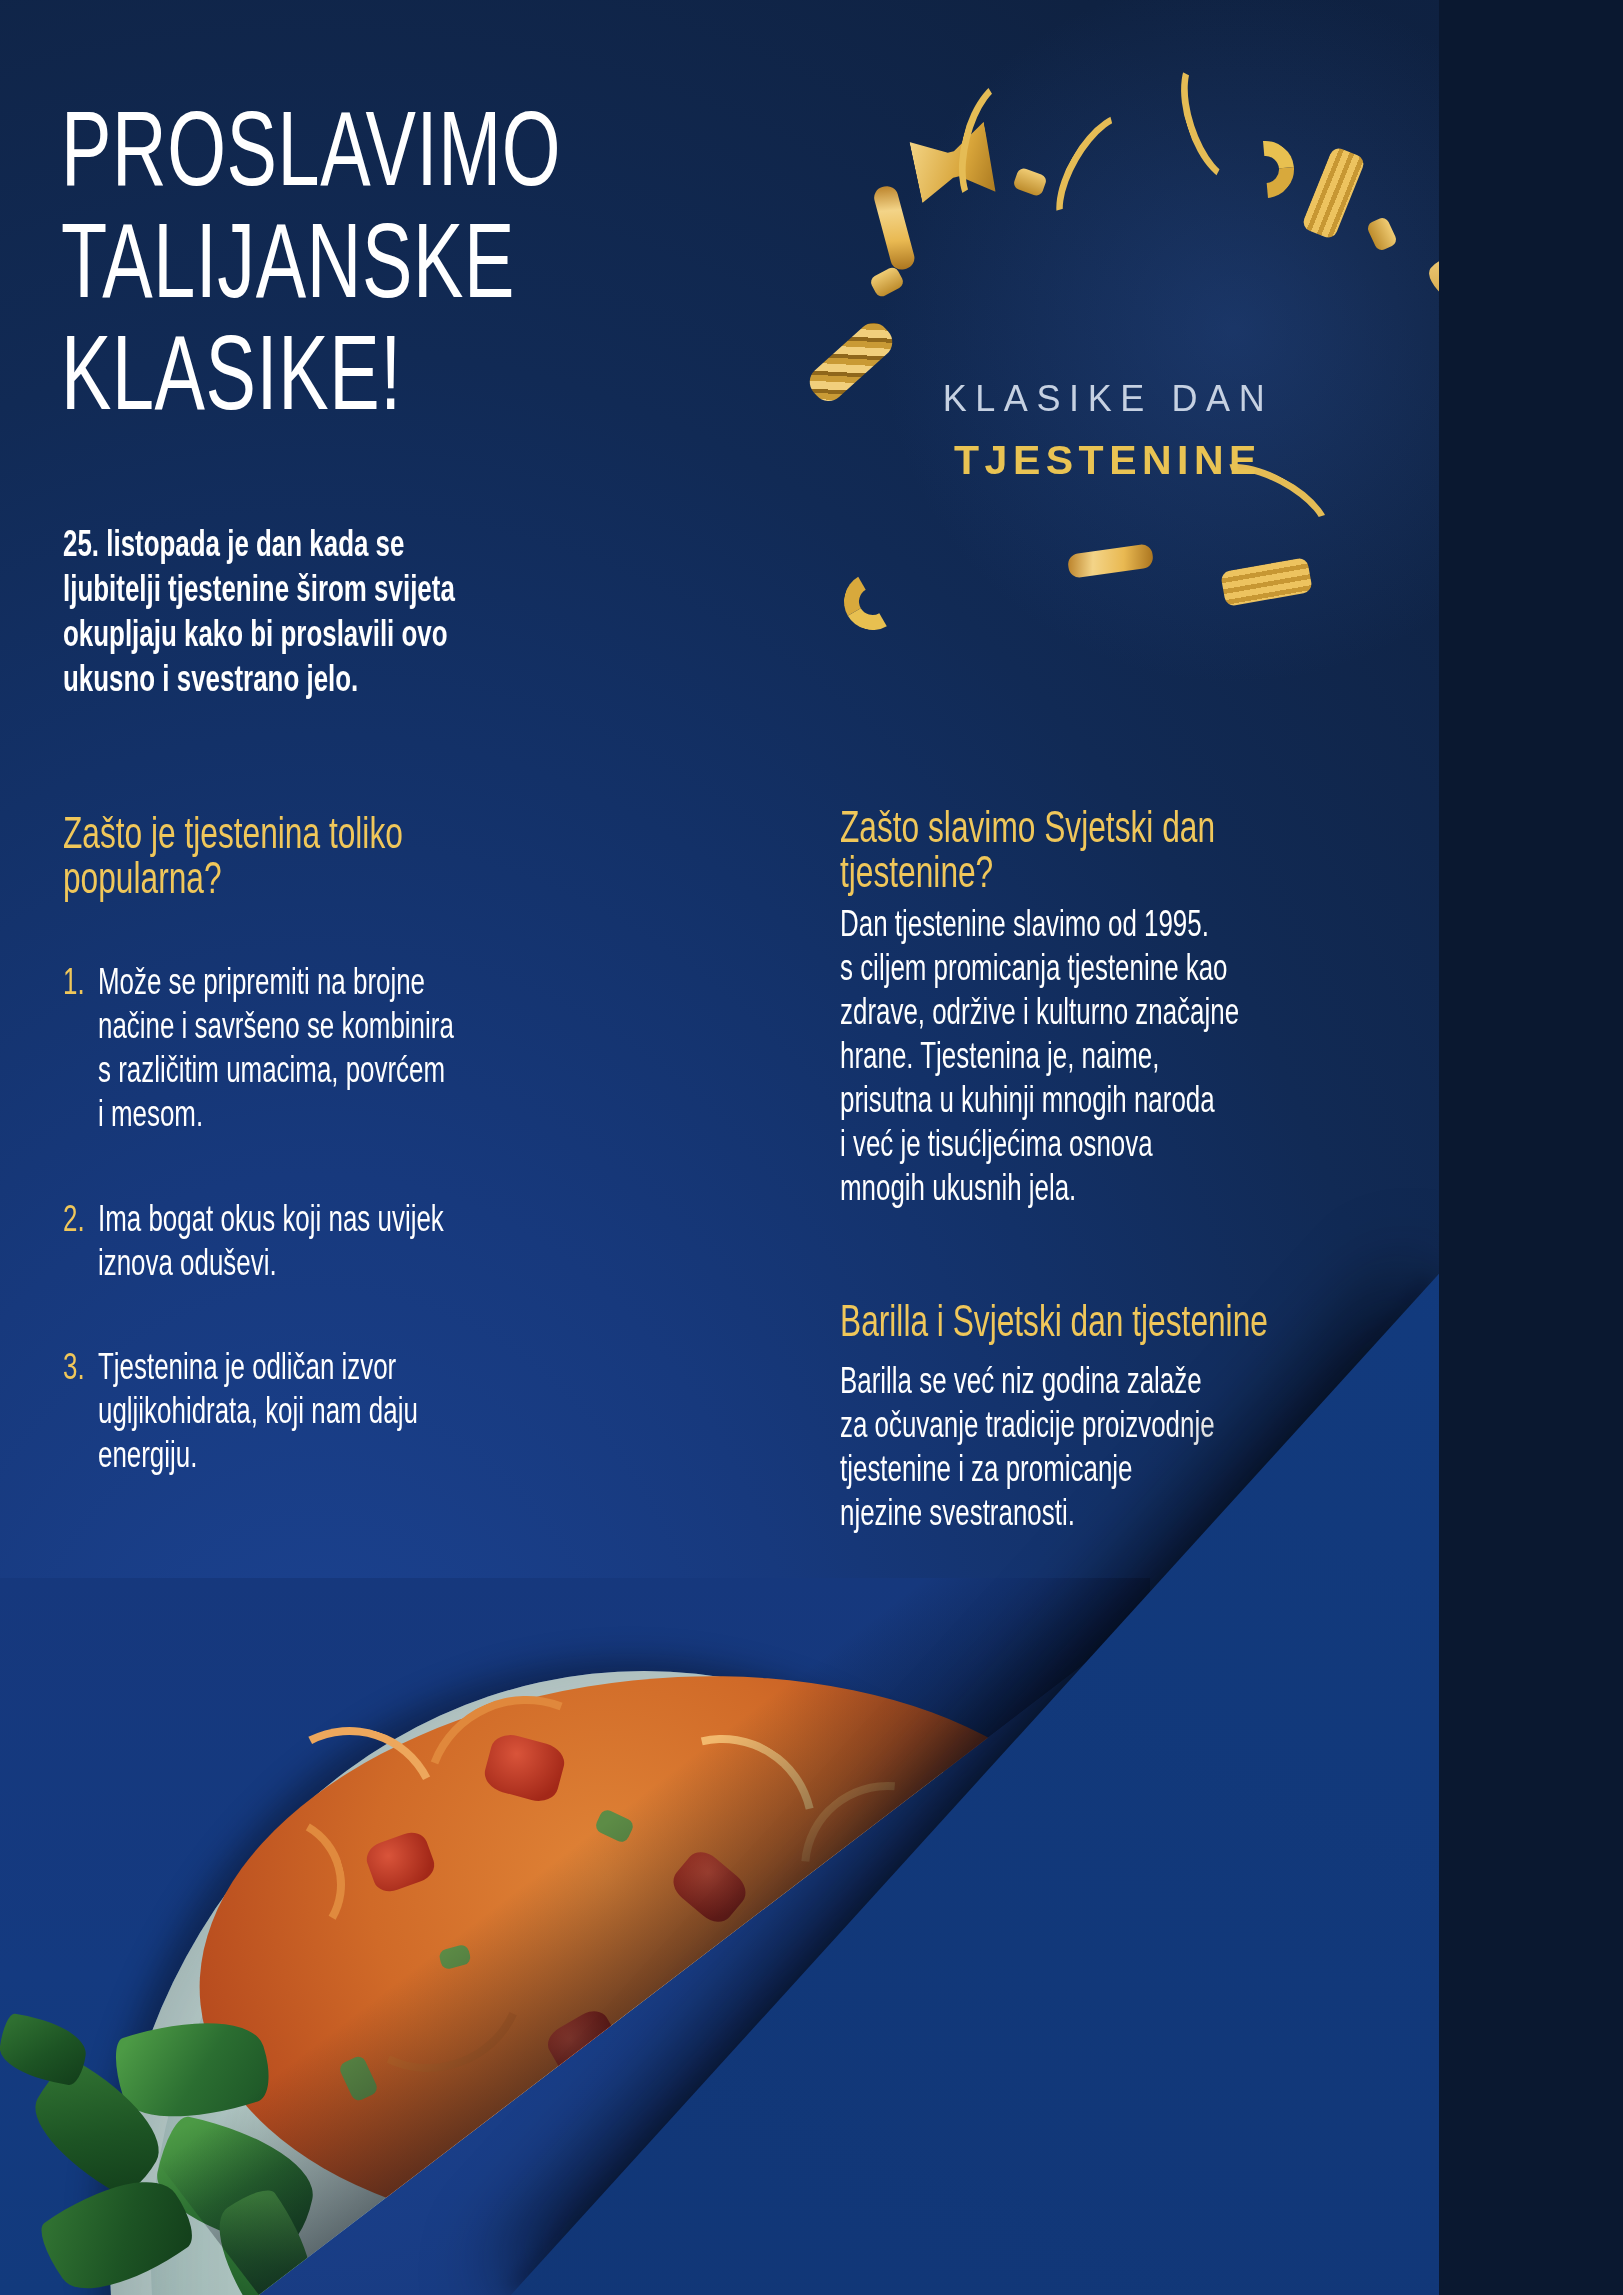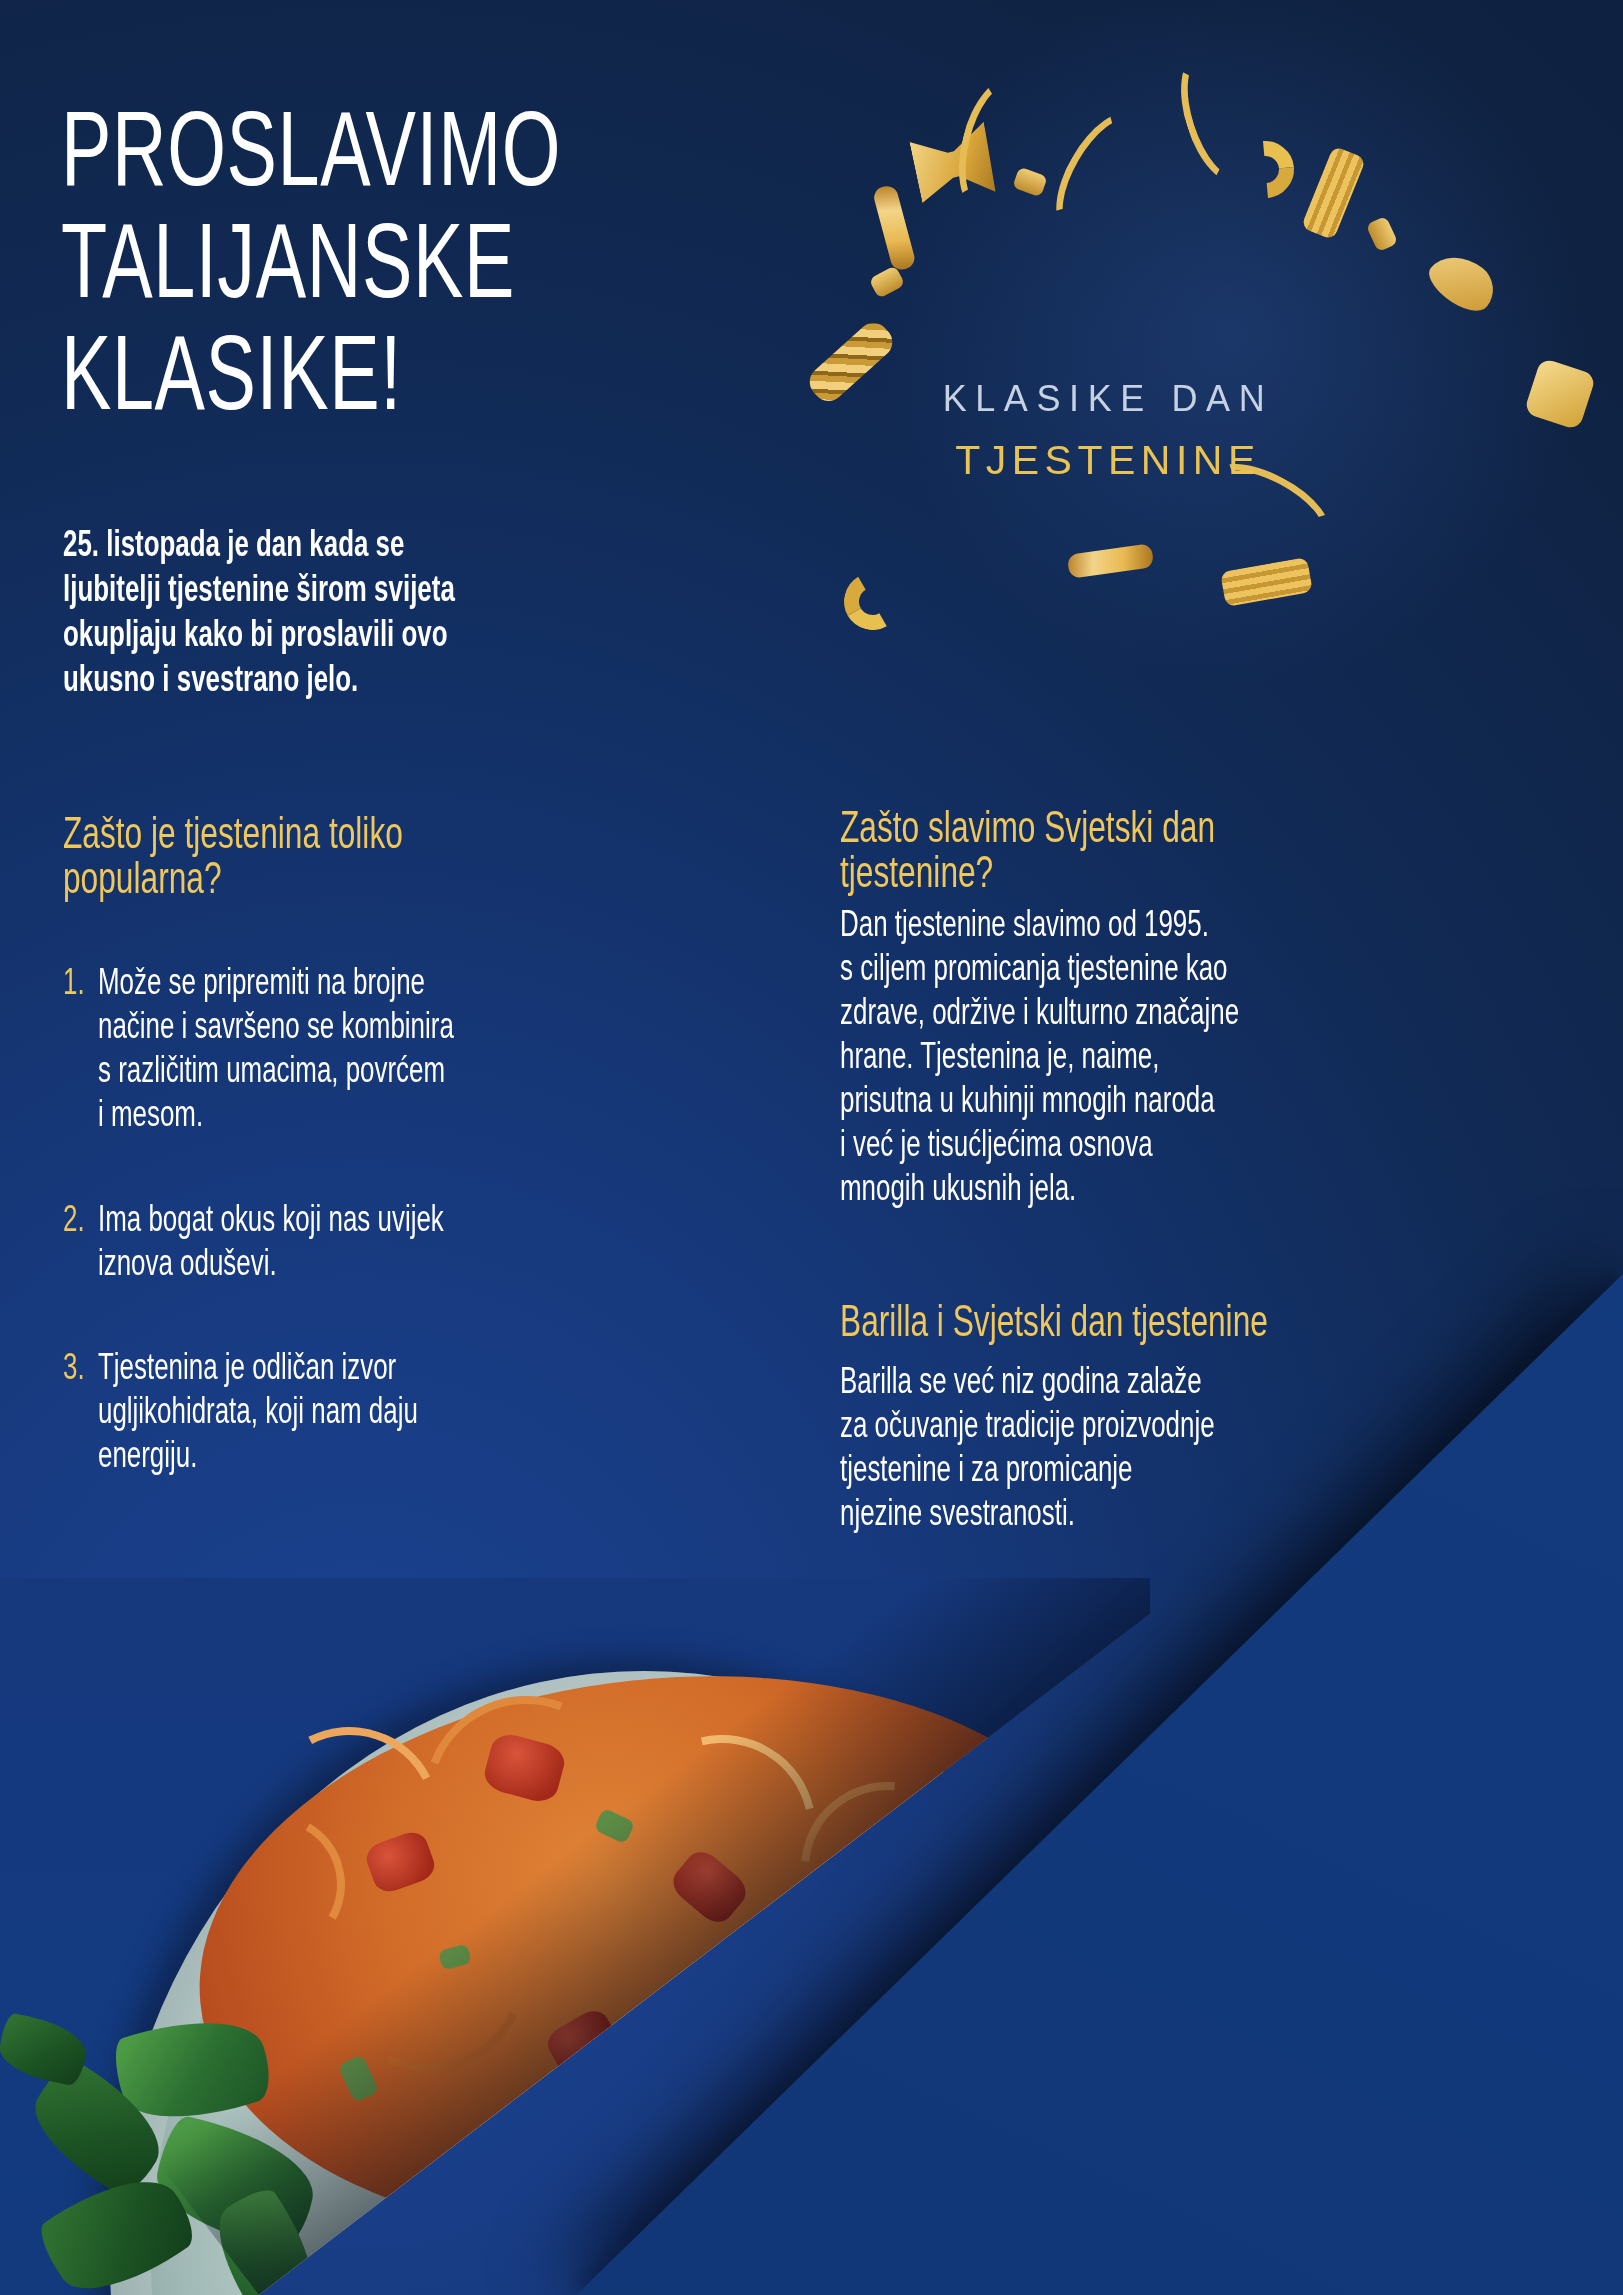--- a/index.html
+++ b/index.html
@@ -1,18 +1,18 @@
 <!DOCTYPE html>
 <html style="font-size:12.6px"><head>
 <meta charset="utf-8">
 <style>
   * { margin:0; padding:0; box-sizing:border-box; }
   html,body { background:#0a1830; }
   .poster{
-    position:relative; width:1623px; height:2295px; overflow:hidden;
+    position:relative; width:1439px; height:2295px; overflow:hidden;
     font-family:"Liberation Sans", sans-serif;
     background:
       radial-gradient(145% 120% at 22% 80%, #1c4494 0%, #17397d 24%, #133168 40%, #112a55 54%, #0f2242 76%, #0e2040 100%);
   }
   .glow{
     position:absolute; left:848px; top:-55px; width:770px; height:770px; border-radius:50%;
     background:radial-gradient(circle, rgba(52,96,178,0.30) 0%, rgba(52,96,178,0) 65%);
   }
   .sx{ transform:scaleX(0.72); transform-origin:0 0; }
   .pre{ white-space:pre-line; }
@@ -24,21 +24,21 @@
   }
   .intro{
     position:absolute; left:63px; top:521px; color:#ffffff;
     font-size:36px; line-height:45px; font-weight:700;
   }
 
   
   .badge{ position:absolute; left:809px; top:31px; width:809px; height:597px; }
   .badge-text{ position:absolute; left:79px; top:347px; width:440px; text-align:center; }
   .badge-l1{ color:#c6d1e2; font-size:36px; font-weight:400; letter-spacing:8.6px; }
-  .badge-l2{ color:#e9c353; font-size:41px; font-weight:400; letter-spacing:5.5px; margin-top:17.3px; }
+  .badge-l2{ color:#e9c353; font-size:41px; font-weight:700; letter-spacing:5.5px; margin-top:17.3px; }
   .pp{ position:absolute; }
   .p-penne{ width:85px; height:23.6px; border-radius:11px;
     background:linear-gradient(100deg,#b97f26 0%,#f3d488 30%,#e9b952 65%,#a8721d 100%); }
   .p-farfalle{ width:77px; height:71px;
     clip-path:polygon(0% 6%,46% 32%,54% 32%,100% 0%,96% 100%,54% 68%,46% 68%,0% 94%);
     background:linear-gradient(120deg,#f4d688,#d8a53a 60%,#a8771f); }
   .p-strand{ width:63px; height:134px; border:7px solid transparent;
     border-left:7px solid #e5bc55; border-radius:50%; }
   .p-fusilli{ width:36px; height:96px; border-radius:15.7px;
     background:repeating-linear-gradient(-45deg,#f1cf7c 0 7.9px,#c99a35 7.9px 14px,#8f671b 14px 18px); }

